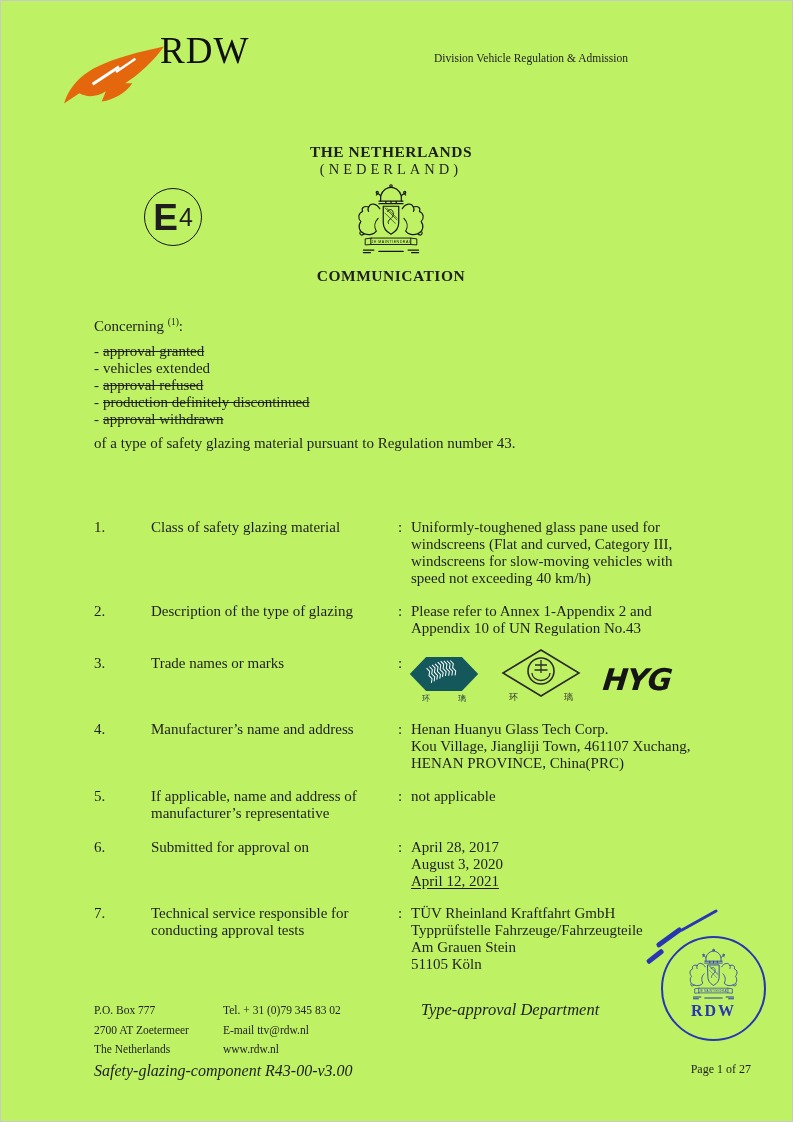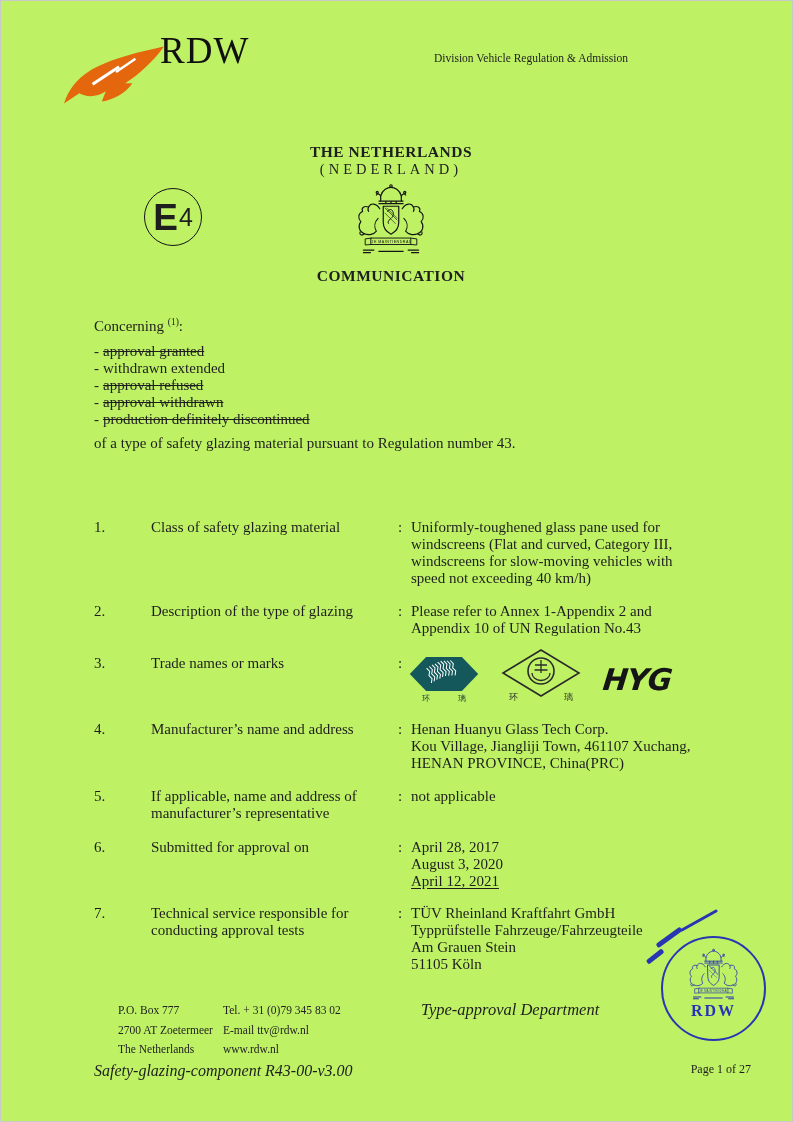--- a/index.html
+++ b/index.html
@@ -44,21 +44,21 @@
   
   .logos{left:408px;top:648px;display:flex;align-items:center;gap:22px;}
   .hexwrap{display:flex;flex-direction:column;align-items:center;}
   .hexcap{font-size:8px;line-height:10px;letter-spacing:13px;padding-left:13px;color:#27433f;}
   .hyg{
     font-family:"DejaVu Sans",sans-serif;font-weight:900;font-style:italic;
     font-size:30px;letter-spacing:-1px;transform:skewX(-6deg);color:#151515;line-height:35px;
   }
   
   .f-col{font-size:11.5px;line-height:19.5px;color:#222;}
-  .addr{left:93px;top:1000px;margin-left:24px;}
+  .addr{left:93px;top:1000px;}
   .contact{left:222px;top:1000px;}
   .dept{left:420px;top:999px;font-style:italic;font-size:16.5px;}
   .docref{left:93px;top:1061px;font-style:italic;font-size:16px;}
   .pagenum{right:41px;top:1061px;font-size:12px;}
   
   .stamp{left:640px;top:915px;width:150px;height:140px;color:#2936b4;}
   .stamp-circle{position:absolute;left:20px;top:20px;width:105px;height:105px;border:2.5px solid #2936b4;border-radius:50%;box-sizing:border-box;}
   .stamp-arms{position:absolute;left:41px;top:32px;}
   .stamp-rdw{position:absolute;left:20px;top:86px;width:105px;text-align:center;font-weight:bold;font-size:16px;letter-spacing:2px;color:#2936b4;}
   .dash1,.dash2,.dash3{position:absolute;background:#2936b4;border-radius:2px;}
@@ -123,24 +123,24 @@
       </svg>
   </div>
 
   <div class="abs center-col communication">COMMUNICATION</div>
 
   <div class="abs concern-line">
     <span>Concerning</span>&nbsp;<sup>(1)</sup><span>:</span>
   </div>
   <div class="abs c-list">
     <div><span class="dash">-</span><span class="struck">approval granted</span></div>
-    <div><span class="dash">-</span><span>withdrawn extended</span></div>
+    <div><span class="dash">-</span><span>vehicles extended</span></div>
     <div><span class="dash">-</span><span class="struck">approval refused</span></div>
+    <div><span class="dash">-</span><span class="struck">production definitely discontinued</span></div>
     <div><span class="dash">-</span><span class="struck">approval withdrawn</span></div>
-    <div><span class="dash">-</span><span class="struck">production definitely discontinued</span></div>
   </div>
   <div class="abs subject">of a type of safety glazing material pursuant to Regulation number 43.</div>
 
 
   <div class="abs item-row" style="top:518px;">
     <div class="num">1.</div>
     <div class="lbl lines">Class of safety glazing material</div>
     <div class="colon">:</div>
     <div class="val lines">Uniformly-toughened glass pane used for
 windscreens (Flat and curved, Category III,

